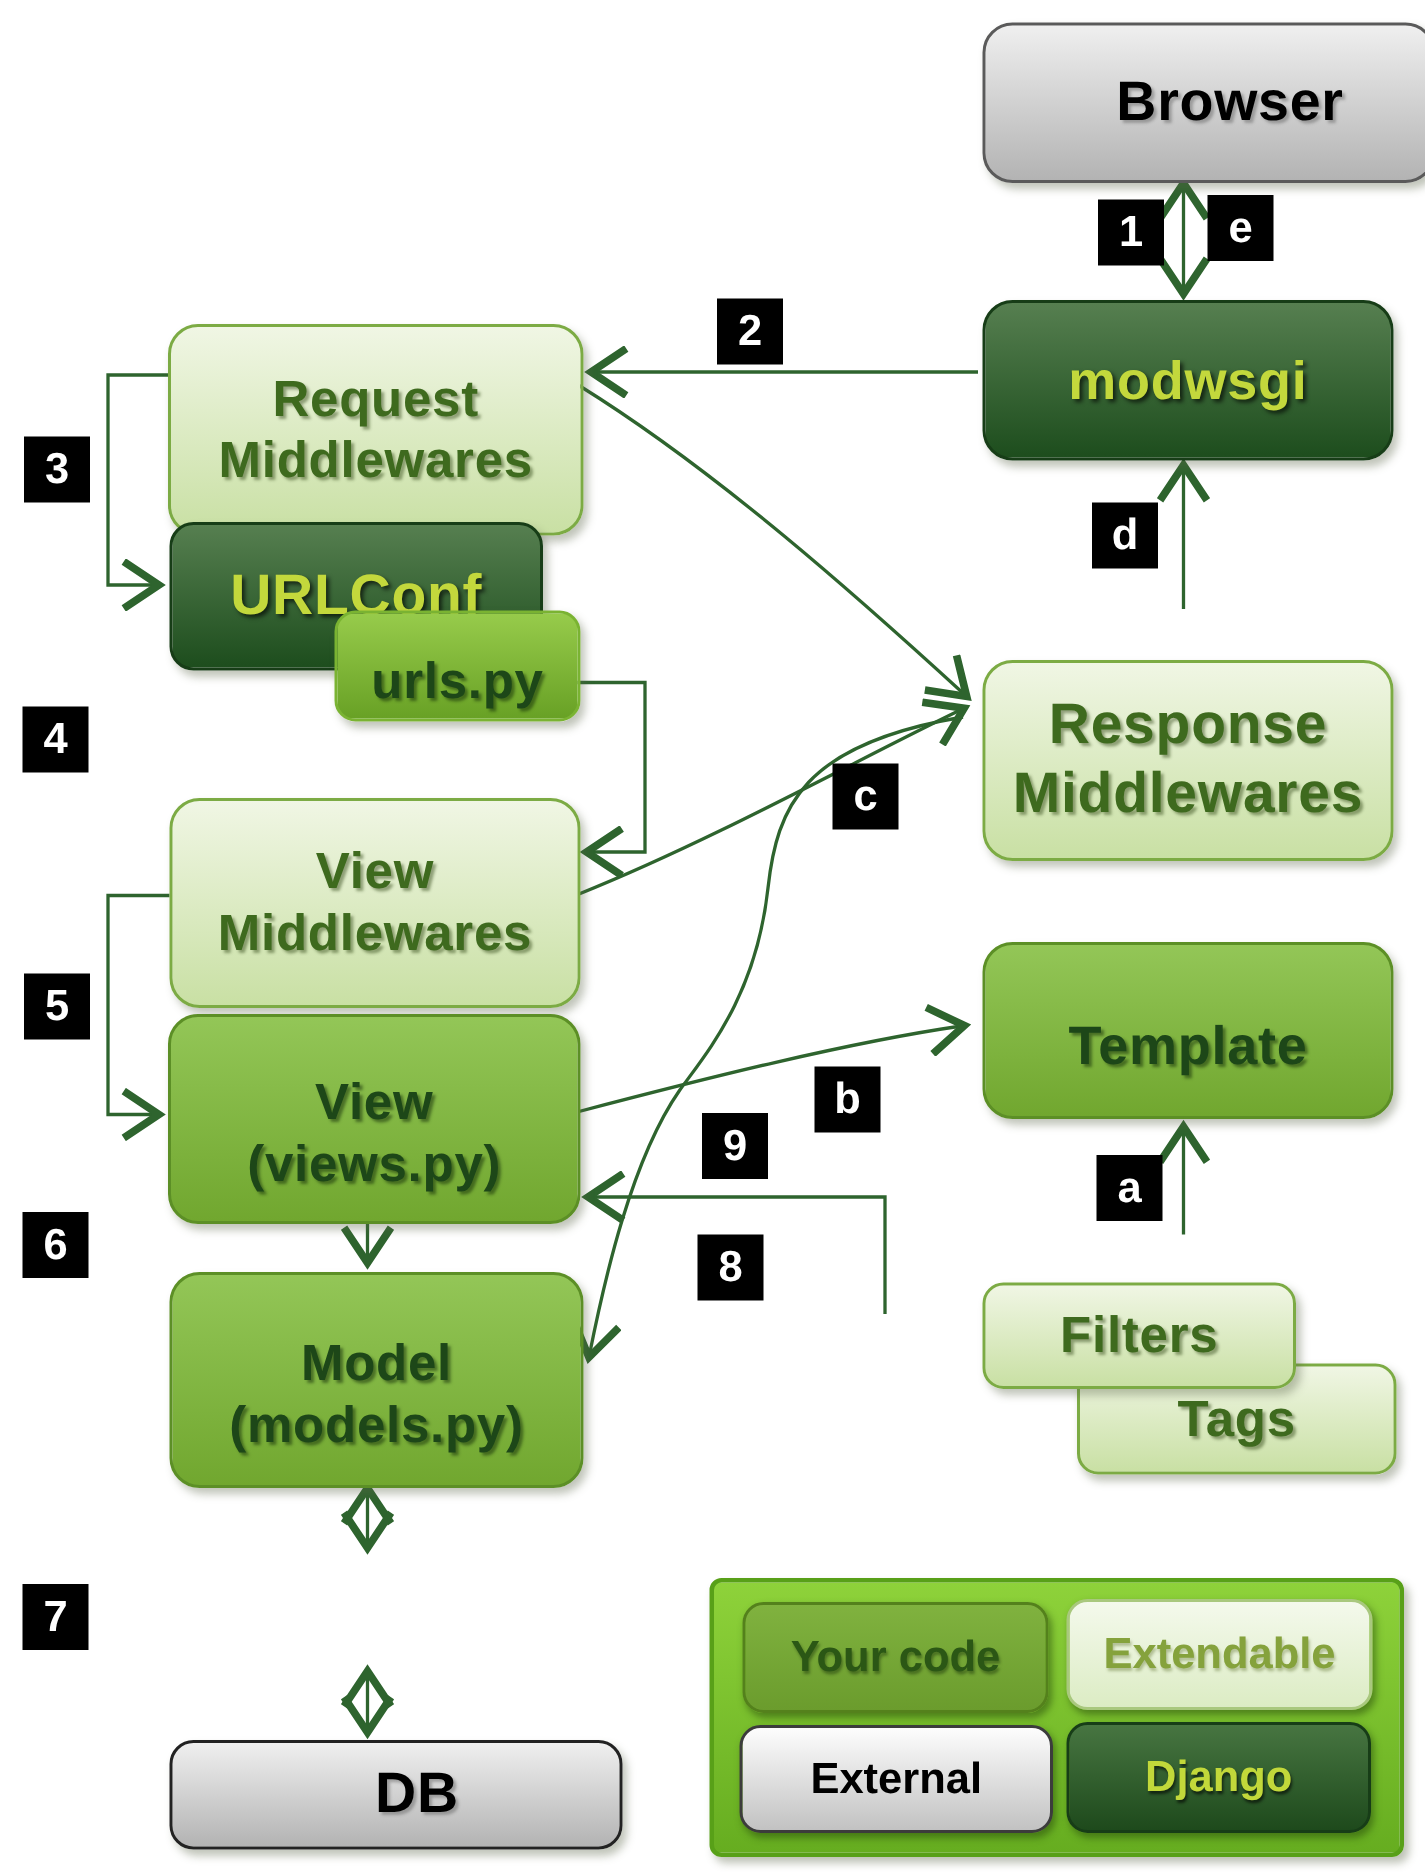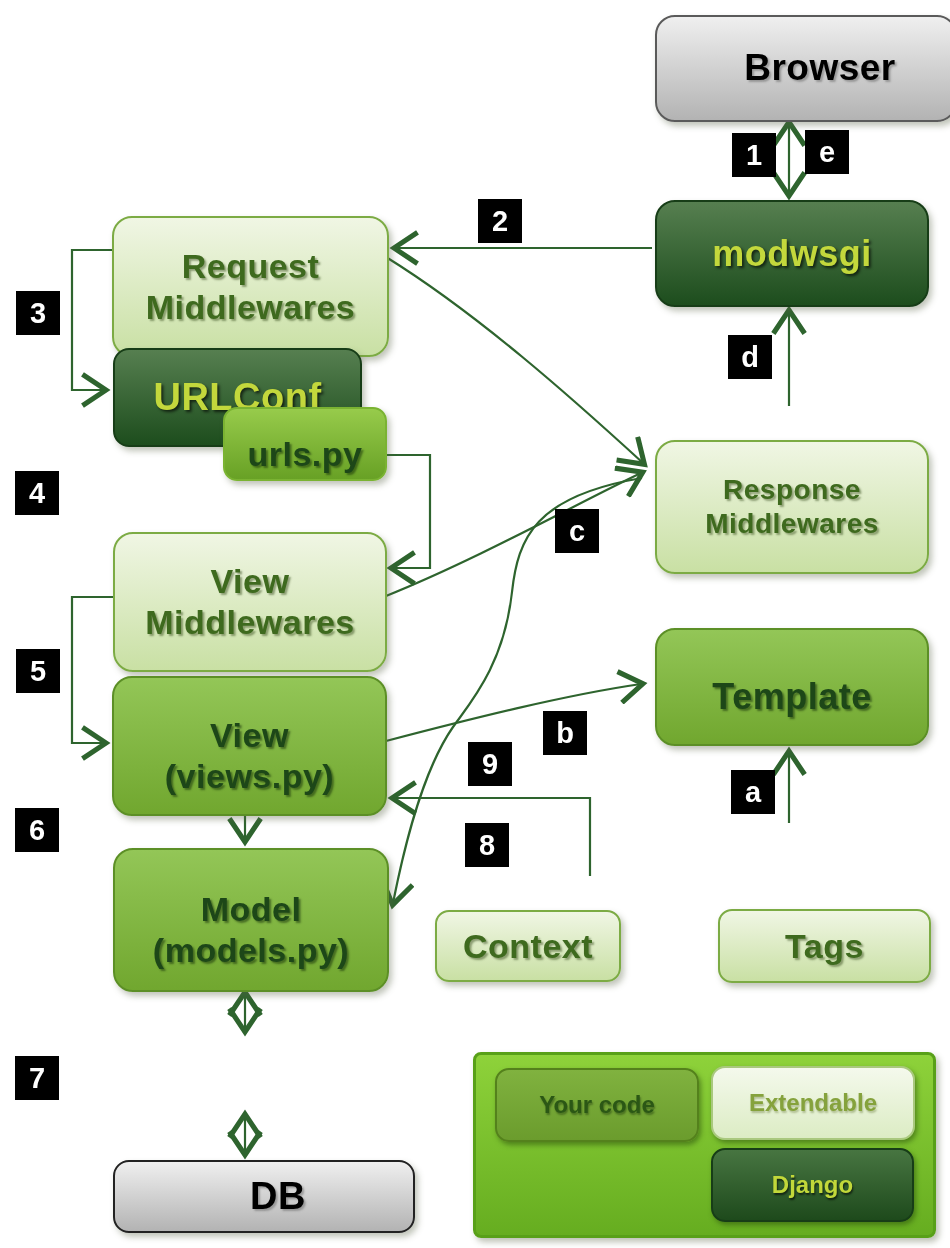--- a/index.html
+++ b/index.html
@@ -26,21 +26,21 @@
   .gray .lbl { text-shadow:2px 2px 2px rgba(90,90,90,.45); }
 
   .badge { position:absolute; z-index:5; width:44px; height:44px; border-radius:50%；
            border-radius:50%; background:#000; color:#fff; display:flex; align-items:center;
            justify-content:center; font-size:29px; font-weight:700; }
 
   .legend { position:absolute; left:473px; top:1052px; width:457px; height:180px; z-index:2;
             background:linear-gradient(180deg,#8ed23a 0%,#66ad20 100%);
             border:3px solid #58a018; border-radius:8px; box-shadow:3px 4px 6px rgba(90,100,70,.4); }
   .lg { position:absolute; display:flex; align-items:center; justify-content:center; border-radius:14px;
-        font-size:24px; font-weight:600; box-shadow:2px 3px 5px rgba(35,70,10,.5); }
+        font-size:29px; font-weight:600; box-shadow:2px 3px 5px rgba(35,70,10,.5); }
   .lg-yourcode   { left:19px;  top:13px; width:200px; height:70px;
                    background:linear-gradient(180deg,#80b23f,#6b9c2d); border:2px solid #54811c; color:#2b5715;
                    text-shadow:1px 2px 2px rgba(20,45,8,.45); }
   .lg-extendable { left:235px; top:11px; width:200px; height:70px;
                    background:linear-gradient(180deg,#f4f9ec,#dcecc4); border:2px solid #a9c87e; color:#85a23c;
                    text-shadow:1px 2px 2px rgba(90,110,40,.4);text-align:center; }
   .lg-external   { left:17px;  top:95px; width:205px; height:68px;
                    background:linear-gradient(180deg,#fdfdfd,#c2c2c2); border:2px solid #3c3c3c; color:#000; }
   .lg-django     { left:235px; top:93px; width:199px; height:70px;
                    background:linear-gradient(180deg,#477541,#1e4a1c); border:2px solid #173d17; color:#c2d83a;
@@ -111,36 +111,36 @@
     <span class="lbl" style="font-size:34px">Model
 (models.py)</span>
   </div>
 
 
   <div class="node gray" style="left:113px;top:1160px;width:270px;height:69px;border-radius:16px;border-color:#222">
     <span class="lbl" style="font-size:38px">DB</span>
   </div>
 
   <div class="node light" style="left:655px;top:408px;width:270px;height:130px">
-    <span class="lbl" style="font-size:28px">Response
+    <span class="lbl" style="font-size:38px">Response
 Middlewares</span>
   </div>
 
   <div class="node medium" style="left:655px;top:628px;width:270px;height:114px">
     <span class="lbl" style="font-size:36px">Template</span>
   </div>
 
-  <div class="node light" style="left:435px;top:878px;width:182px;height:68px;border-radius:14px">
-    <span class="lbl" style="font-size:34px">Context</span>
-  </div>
 
   <div class="node light" style="left:718px;top:877px;width:209px;height:70px;border-radius:14px;z-index:2">
     <span class="lbl" style="font-size:34px">Tags</span>
   </div>
 
+  <div class="node light" style="left:655px;top:823px;width:205px;height:67px;border-radius:14px;z-index:3">
+    <span class="lbl" style="font-size:34px">Filters</span>
+  </div>
 
   <div class="badge" style="left:732px;top:133px">1</div>
   <div class="badge" style="left:805px;top:130px">e</div>
   <div class="badge" style="left:478px;top:199px">2</div>
   <div class="badge" style="left:16px;top:291px">3</div>
   <div class="badge" style="left:15px;top:471px">4</div>
   <div class="badge" style="left:16px;top:649px">5</div>
   <div class="badge" style="left:15px;top:808px">6</div>
   <div class="badge" style="left:15px;top:1056px">7</div>
   <div class="badge" style="left:465px;top:823px">8</div>
@@ -150,18 +150,21 @@
   <div class="badge" style="left:728px;top:335px">d</div>
   <div class="badge" style="left:731px;top:770px">a</div>
 
   <div class="legend">
     <div class="lg lg-yourcode">
       <span>Your code</span>
     </div>
     <div class="lg lg-extendable">
       <span>Extendable</span>
     </div>
+    <div class="lg lg-external">
+      <span>External</span>
+    </div>
     <div class="lg lg-django">
       <span>Django</span>
     </div>
   </div>
 
 </div>
 
 </body></html>

